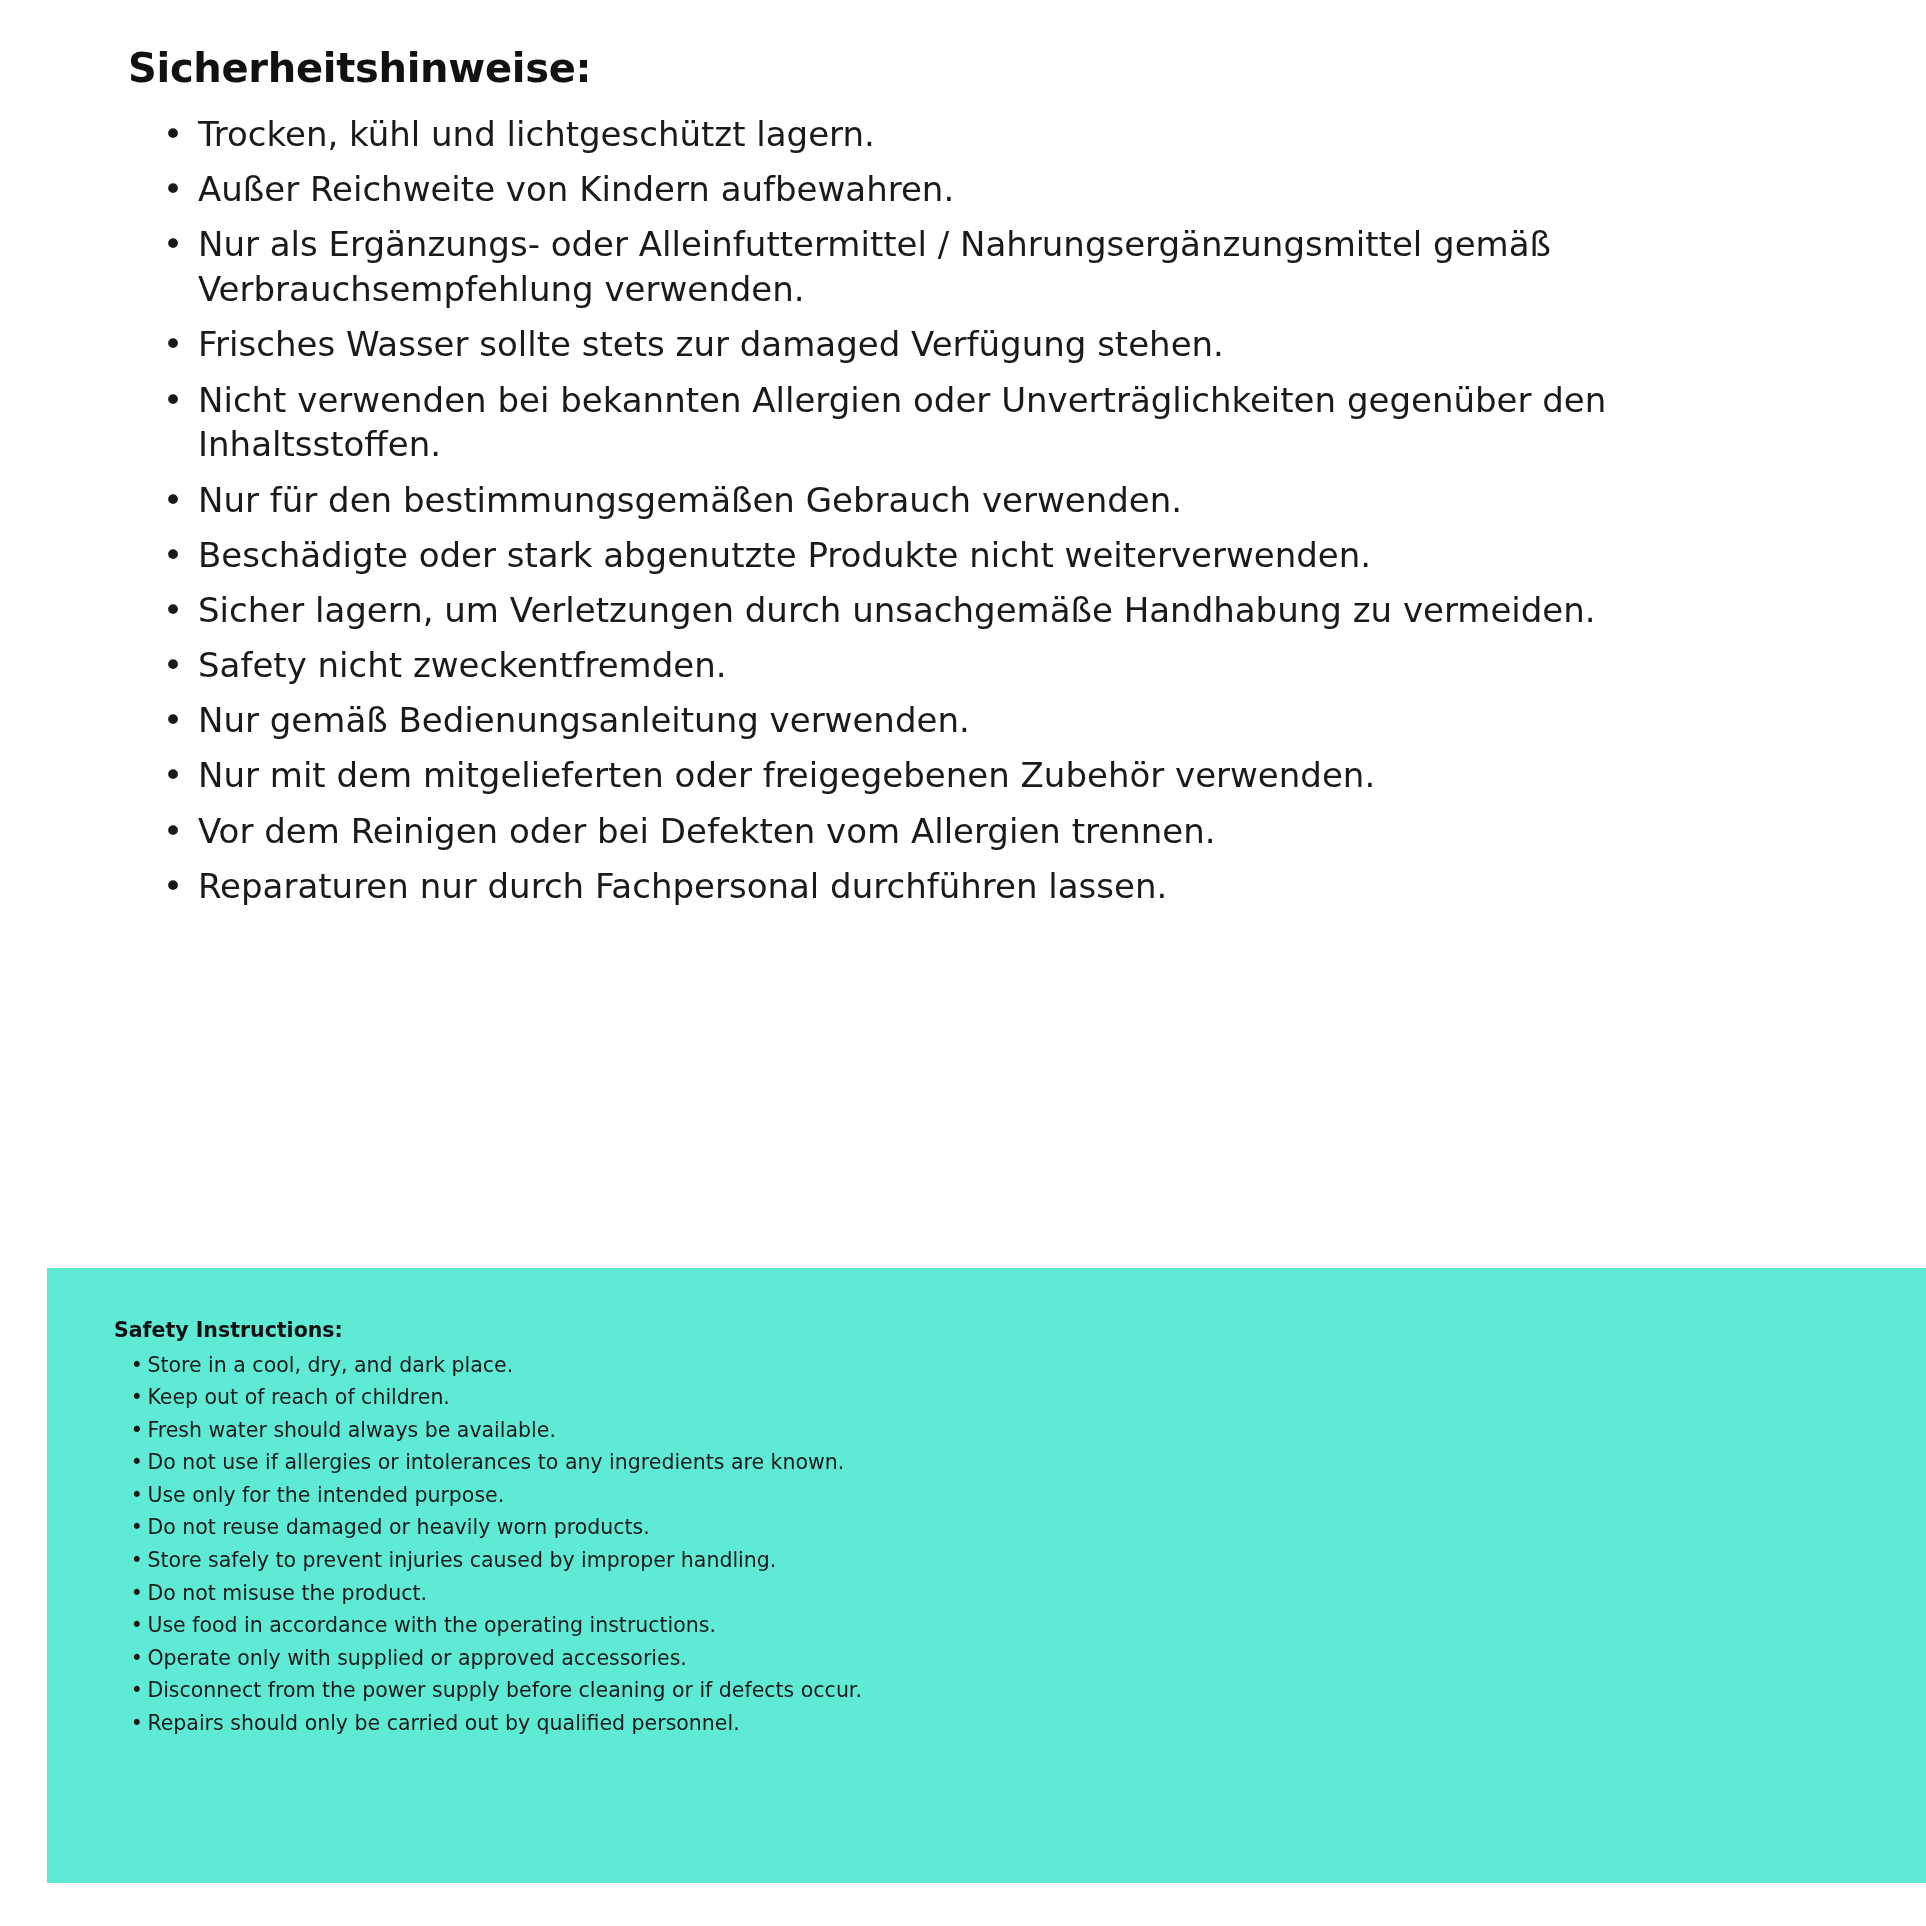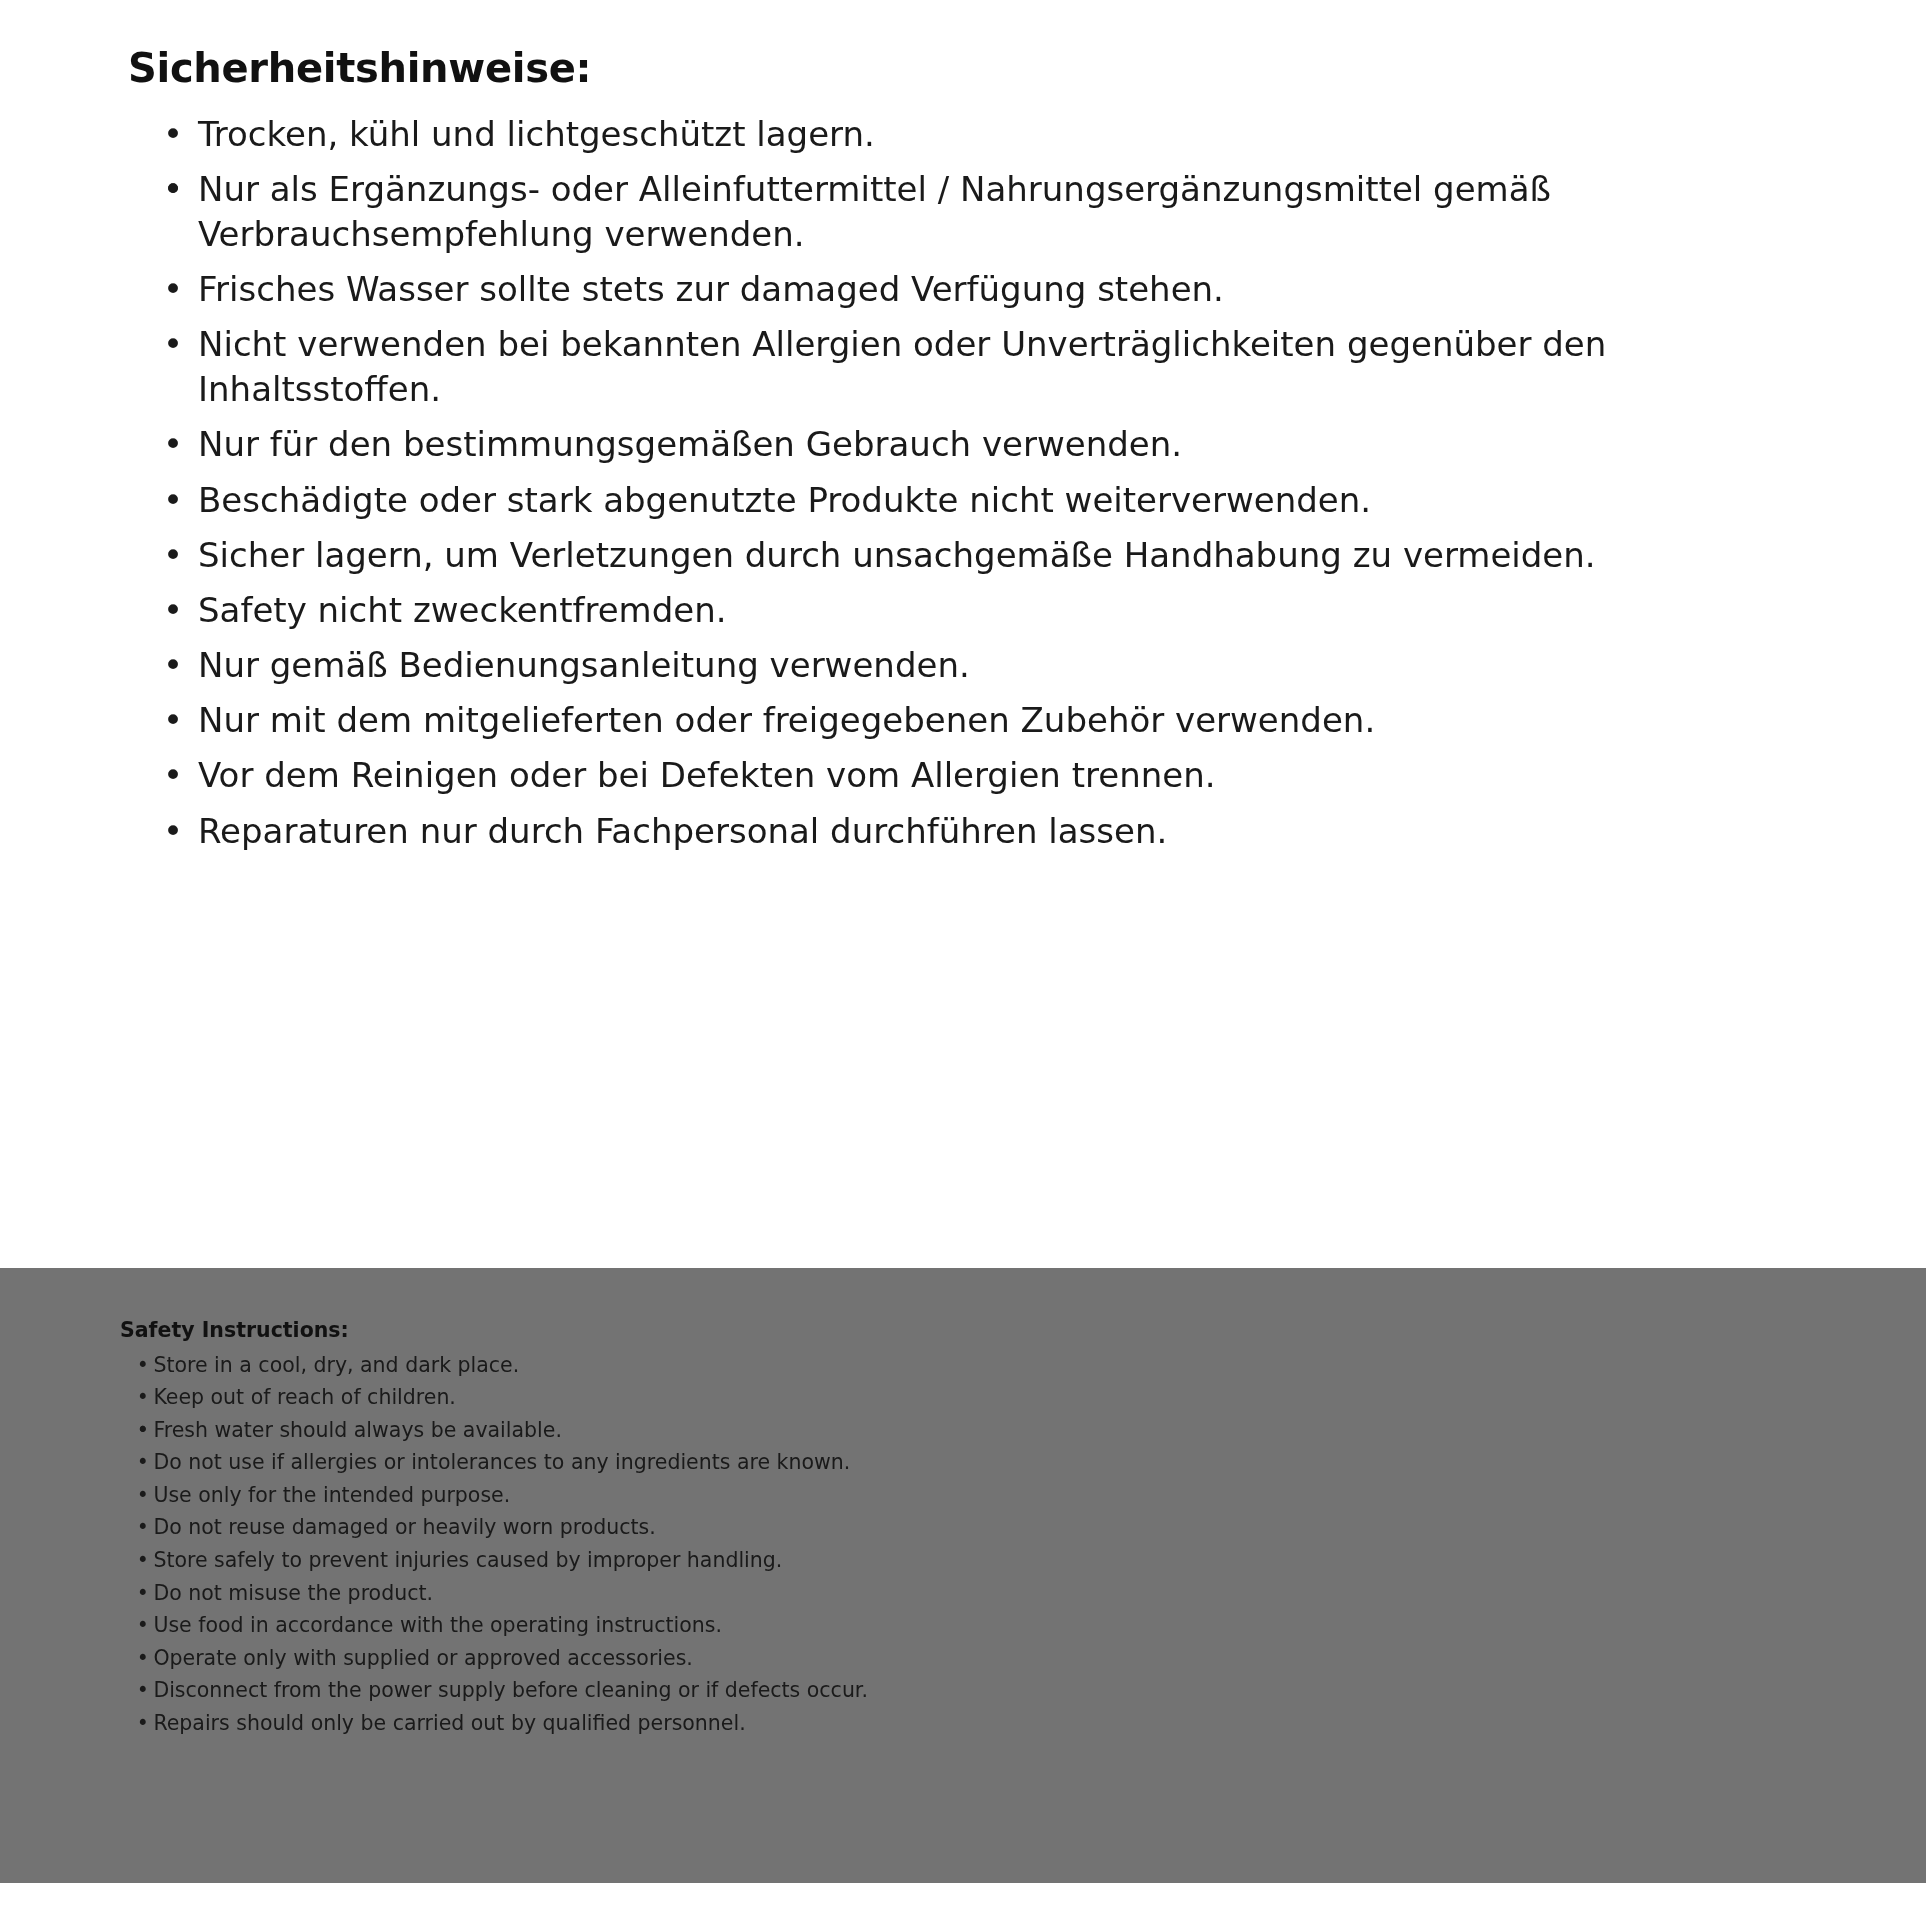--- a/index.html
+++ b/index.html
@@ -55,25 +55,26 @@
     position: absolute;
     left: 0;
     top: 0;
     font-size: 34px;
     line-height: 1.32;
     color: #1a1a1a;
   }
 
   
   .en-section {
-    background: #737373;
+    background: #5eead4;
     flex: 1 1 auto;
     box-sizing: border-box;
-    padding: 50px 96px 39px 120px;
+    padding: 50px 96px 39px 67px;
     position: relative;
+    margin-left: 47px;
   }
   .en-cols {
     column-count: 2;
     column-gap: 71px;
     column-fill: auto;
     height: 526px;
   }
   .en-heading {
     font-size: 20.5px;
     font-weight: bold;
@@ -106,21 +107,21 @@
 </style>
 </head>
 <body>
 
 <div class="page">
 
   <section class="de-section">
     <h1 class="de-heading">Sicherheitshinweise:</h1>
     <ul class="de-list">
       <li><span class="bullet">•</span><span>Trocken, kühl und lichtgeschützt lagern.</span></li>
-      <li><span class="bullet">•</span></li>
+      <li><span class="bullet">•</span><span>Außer Reichweite von Kindern aufbewahren.</span></li>
       <li><span class="bullet">•</span><span>Nur als Ergänzungs- oder Alleinfuttermittel / Nahrungsergänzungsmittel gemäß Verbrauchsempfehlung verwenden.</span></li>
       <li><span class="bullet">•</span><span>Frisches Wasser sollte stets zur damaged Verfügung stehen.</span></li>
       <li><span class="bullet">•</span><span>Nicht verwenden bei bekannten Allergien oder Unverträglichkeiten gegenüber den Inhaltsstoffen.</span></li>
       <li><span class="bullet">•</span><span>Nur für den bestimmungsgemäßen Gebrauch verwenden.</span></li>
       <li><span class="bullet">•</span><span>Beschädigte oder stark abgenutzte Produkte nicht weiterverwenden.</span></li>
       <li><span class="bullet">•</span><span>Sicher lagern, um Verletzungen durch unsachgemäße Handhabung zu vermeiden.</span></li>
       <li><span class="bullet">•</span><span>Safety nicht zweckentfremden.</span></li>
       <li><span class="bullet">•</span><span>Nur gemäß Bedienungsanleitung verwenden.</span></li>
       <li><span class="bullet">•</span><span>Nur mit dem mitgelieferten oder freigegebenen Zubehör verwenden.</span></li>
       <li><span class="bullet">•</span><span>Vor dem Reinigen oder bei Defekten vom Allergien trennen.</span></li>

